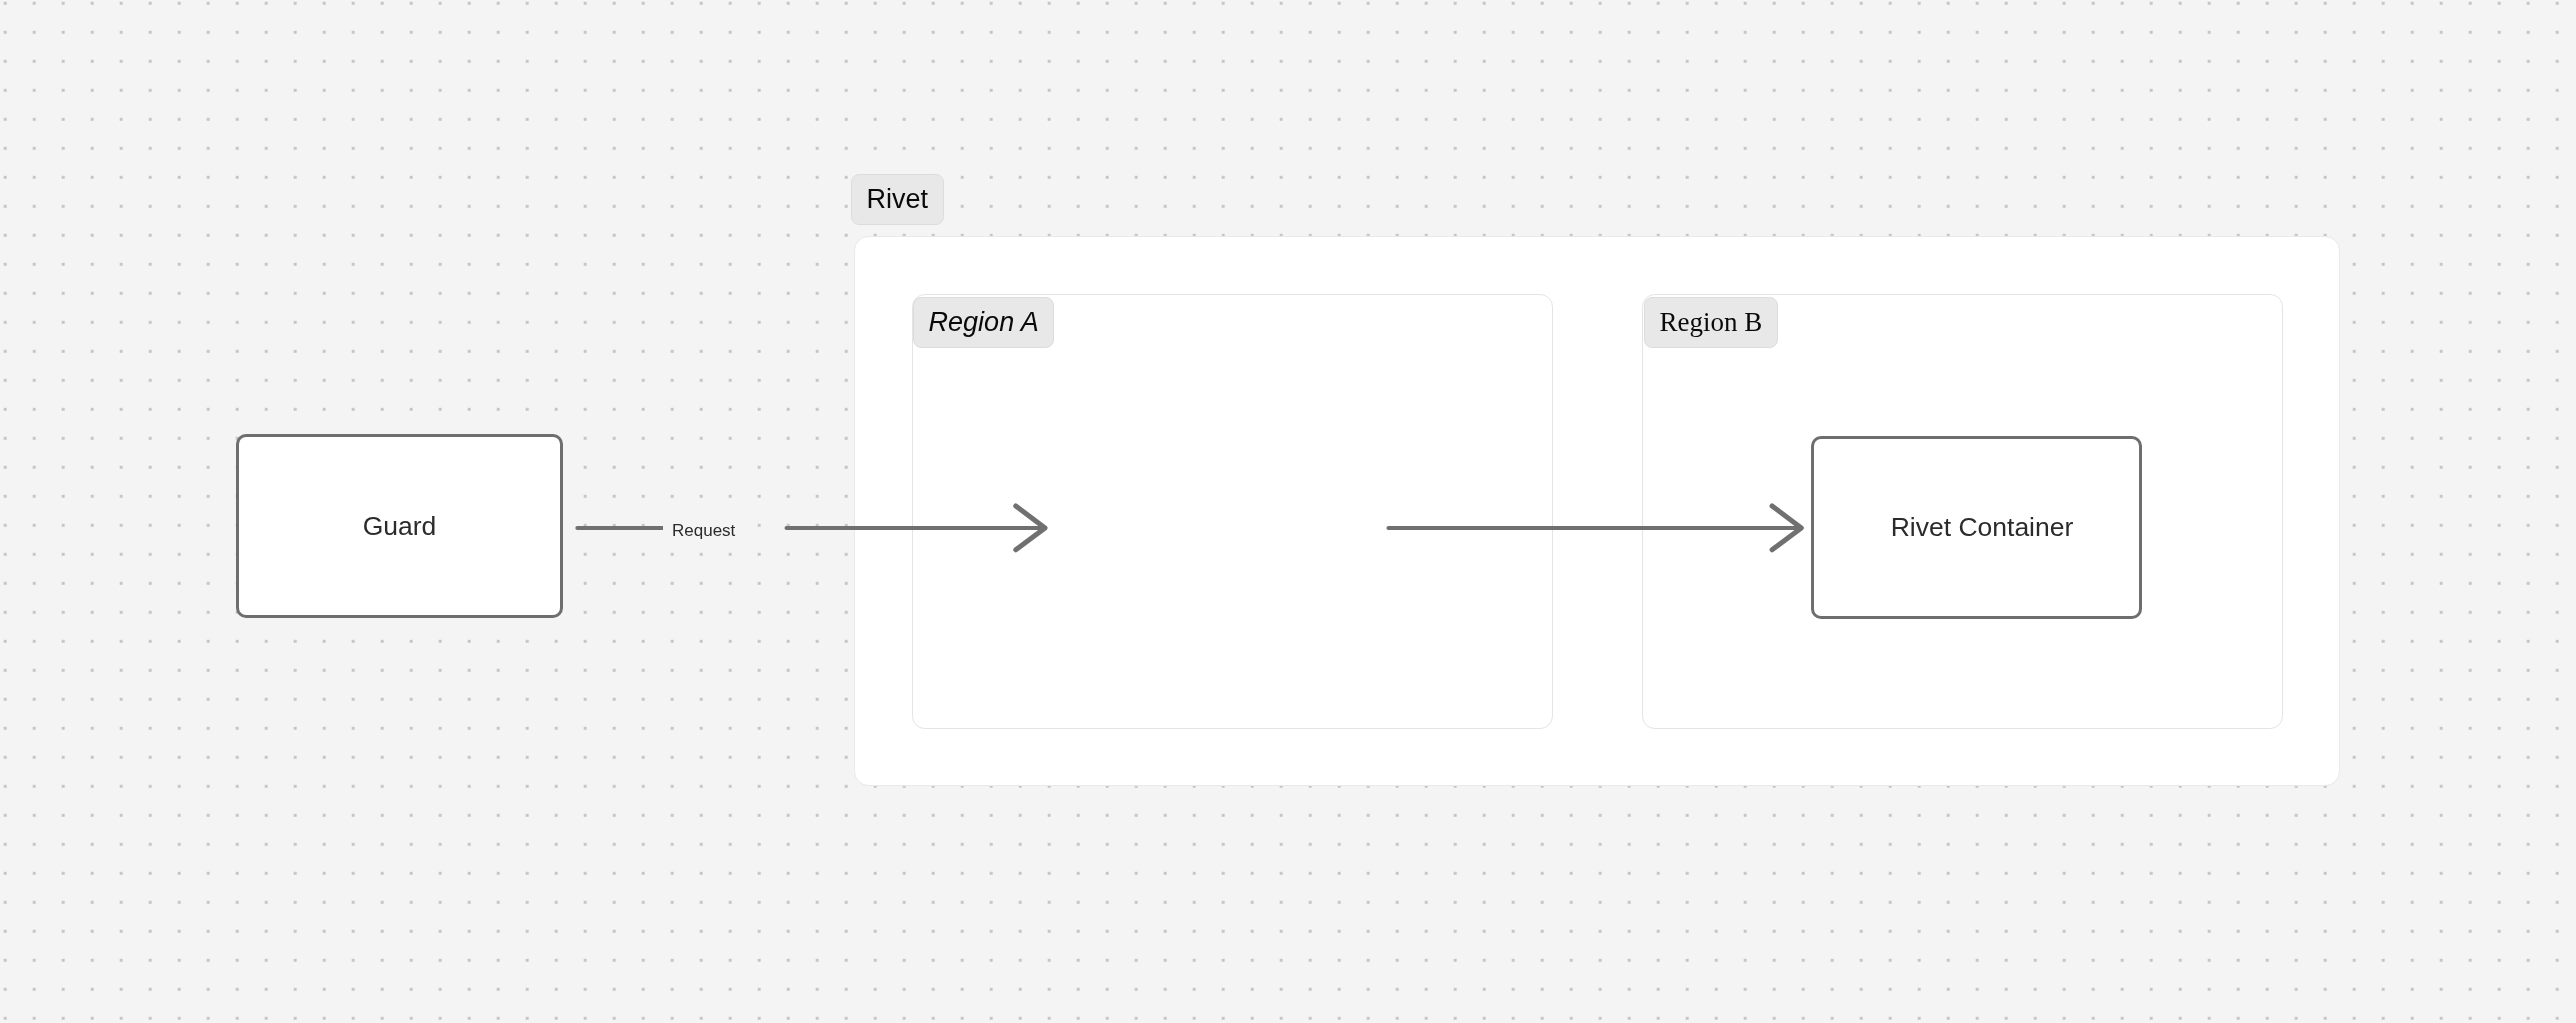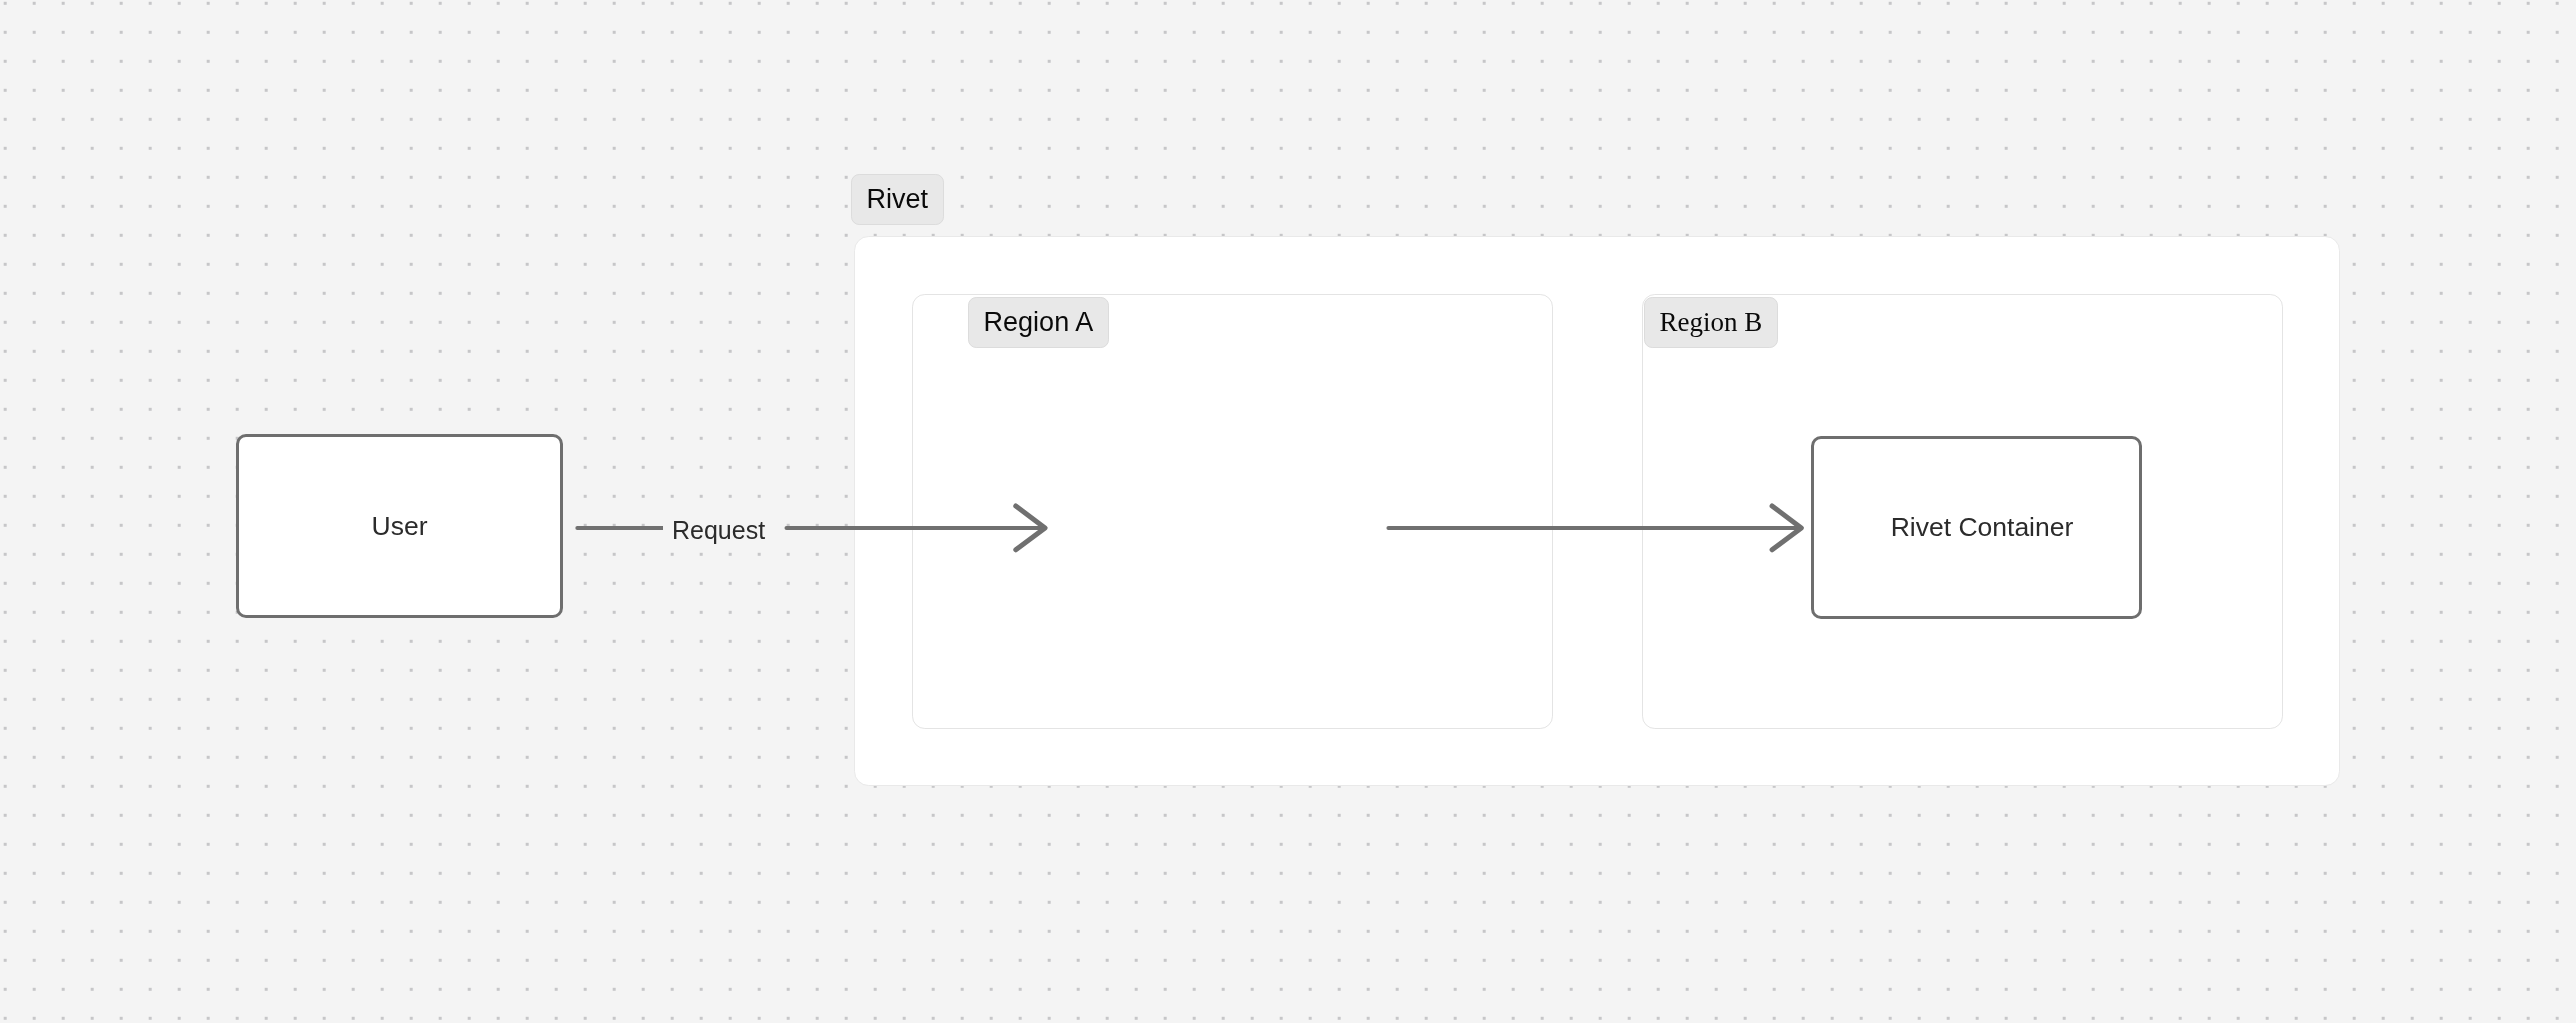--- a/index.html
+++ b/index.html
@@ -67,21 +67,21 @@
     color: #0a0a0a;
     font-size: 27px;
     line-height: 1;
     padding: 0 14.6px;
     height: 51px;
     box-sizing: border-box;
     white-space: nowrap;
     z-index: 6;
   }
   #rivet-label   { left: 851px;  top: 174px; }
-  #region-a-label{ left: 968px; top: 297px; }
+  #region-a-label{ left: 913px; top: 297px; font-style: italic; }
   #region-b-label{ left: 1644px; top: 297px; font-family: Liberation Serif, serif; }
 
   
   .node {
     position: absolute;
     display: flex;
     align-items: center;
     justify-content: center;
     background: #ffffff;
     border: 3.7px solid #6e6e6e;
@@ -130,21 +130,21 @@
   }
 
   
   .edge-label {
     position: absolute;
     display: flex;
     align-items: center;
     justify-content: center;
     background: #f4f4f4;
     color: #2b2b2b;
-    font-size: 25px;
+    font-size: 17px;
     line-height: 1;
     padding: 1.8px 9px;
     white-space: nowrap;
     z-index: 9;
   }
   #edge-label-request {
     left: 663px;
     top: 513px;
     height: 31px;
   }
@@ -174,19 +174,19 @@
 
     <path class="edge-head" d="M 1112 554 L 1144 578 L 1112 602"></path>
 
     <path class="edge-line" d="M 1520 578 L 1968 578"></path>
 
     <path class="edge-head" d="M 1940 554 L 1972 578 L 1940 602"></path>
   </svg>
 
   <div class="edge-label" id="edge-label-request">Request</div>
 
-  <div class="node" id="node-user">User</div>
+  <div class="node" id="node-user">Guard</div>
 
 
   <div class="node" id="node-rivet-container">Rivet Container</div>
 
 </div>
 
 
 </body></html>

